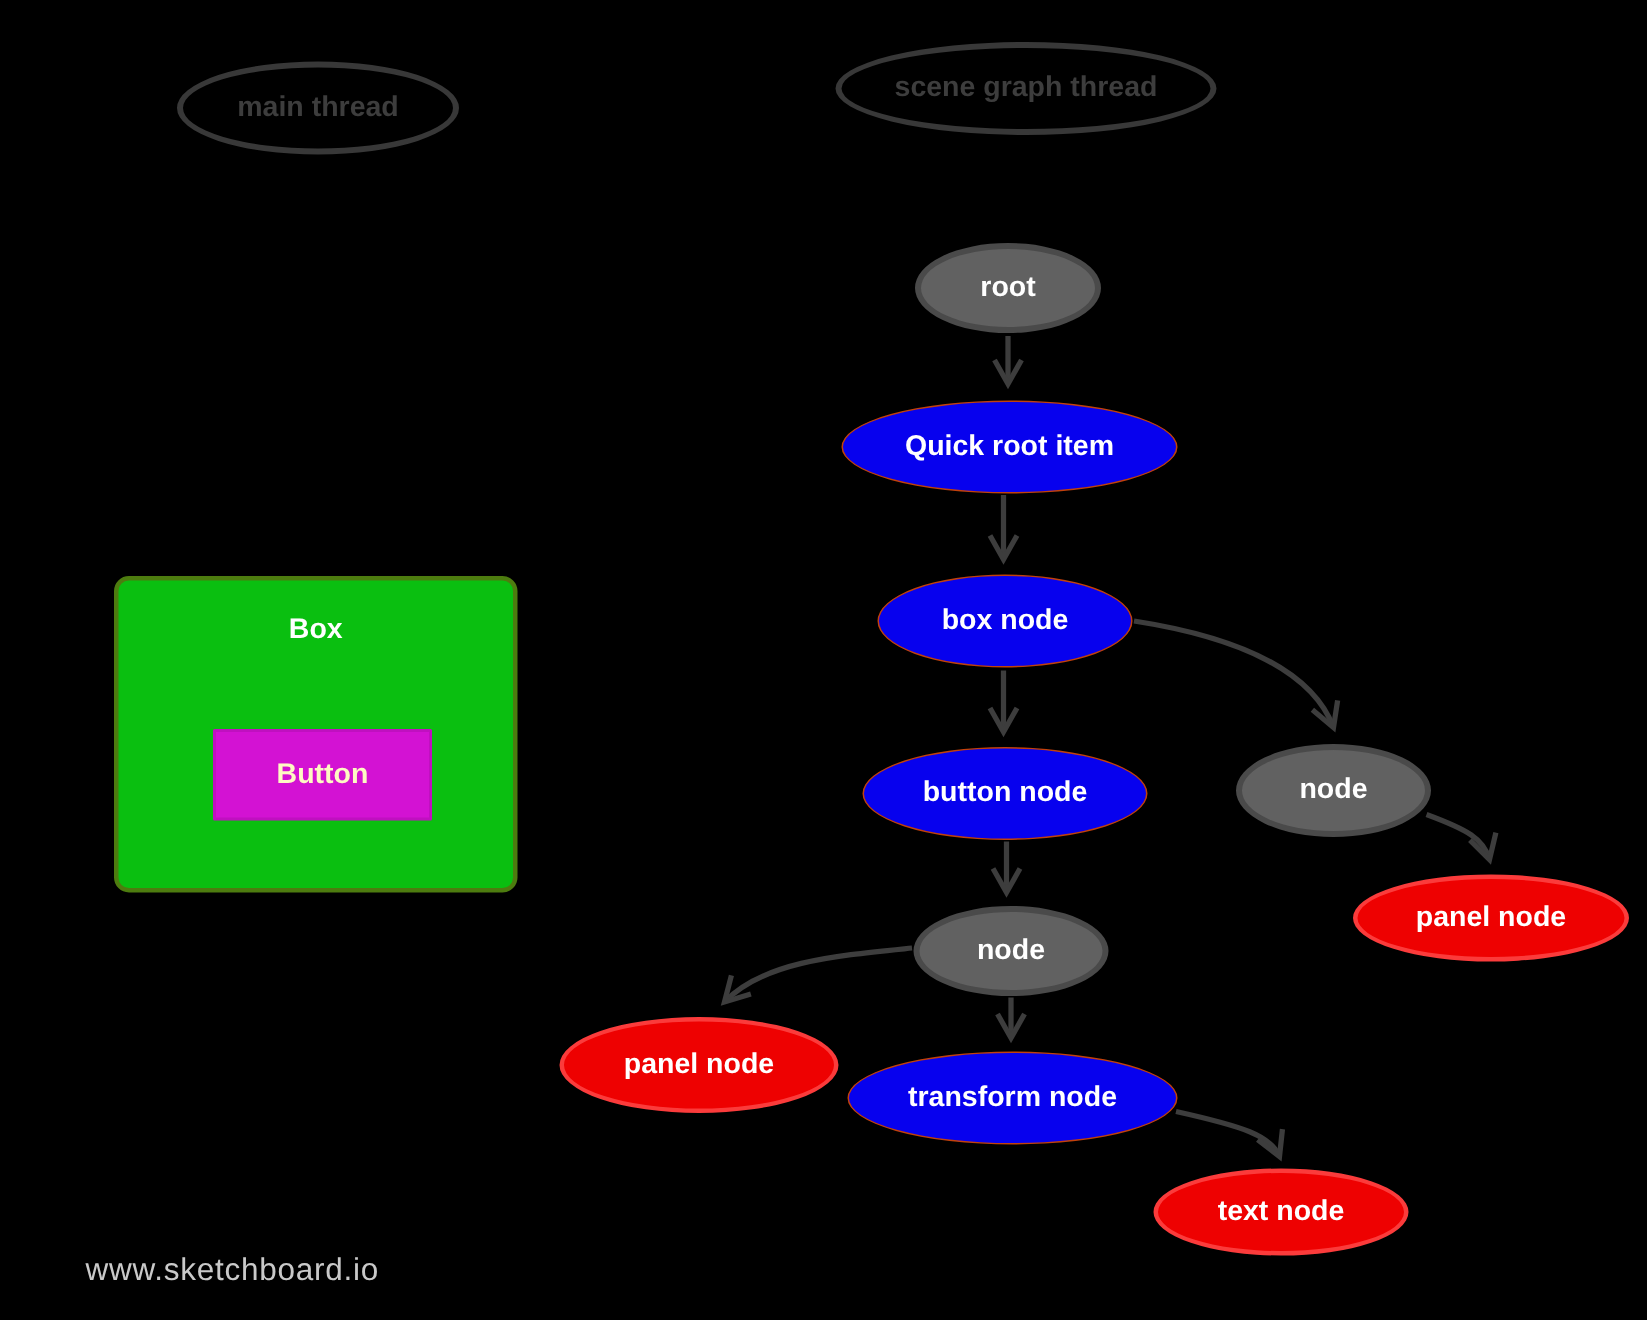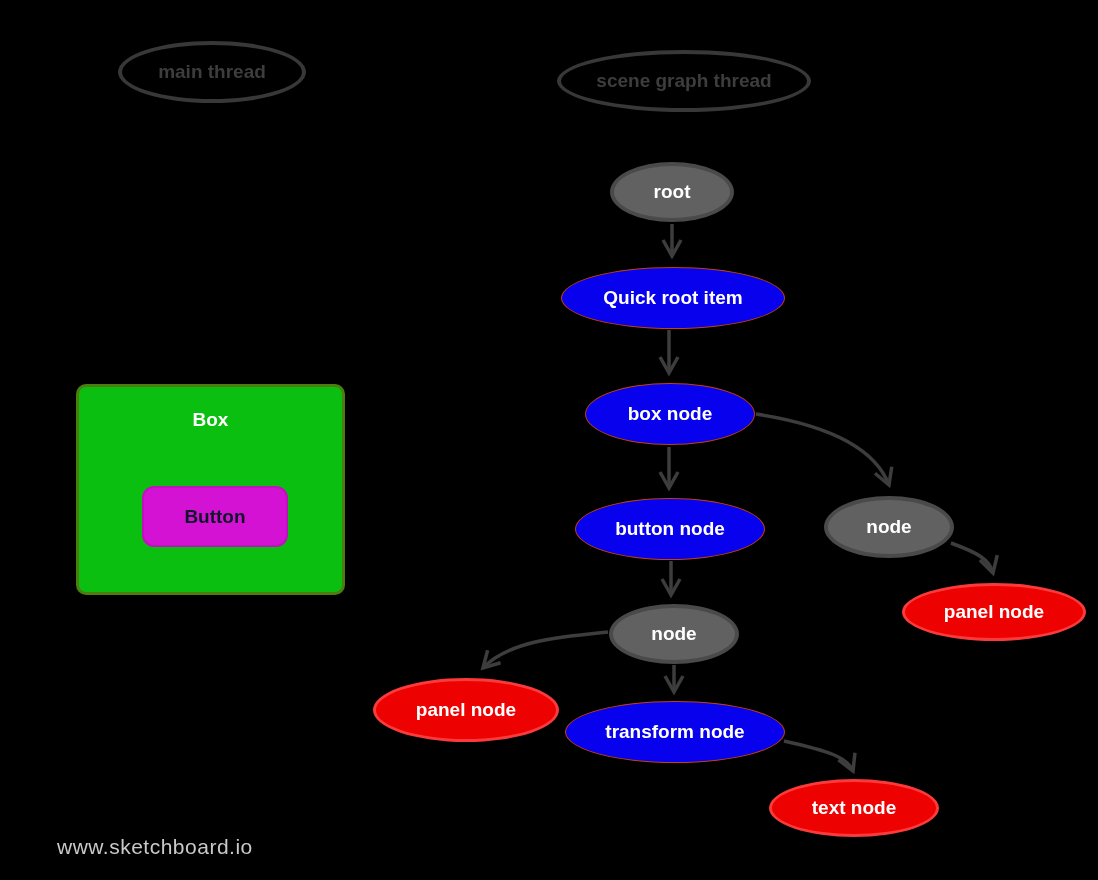--- a/index.html
+++ b/index.html
@@ -41,23 +41,23 @@
   .ui-box-label{
     position:absolute;left:0;right:0;top:22px;
     text-align:center;color:#ffffff;
     font-weight:bold;font-size:19px;
   }
   .ui-button{
     position:absolute;
     box-sizing:border-box;
     background:#d312d3;
     border:2px solid #c010c0;
-    border-radius:12px;
+    border-radius:1px;
     display:flex;align-items:center;justify-content:center;
-    color:#0f172a;font-weight:bold;font-size:19px;
+    color:#fef9c3;font-weight:bold;font-size:19px;
   }
   .watermark{
     position:absolute;left:20px;top:835px;
     color:#c9c9c9;font-size:21px;letter-spacing:0.5px;
   }
 </style>
 </head>
 <body>
 
 <div id="canvas">
@@ -75,21 +75,21 @@
     <path class="edge" d="M914,543 C941,553 952,559 956,573" marker-end="url(#arrow)"></path>
     <path class="edge" d="M634,561 L634,595" marker-end="url(#arrow)"></path>
     <path class="edge" d="M571,632 C521,637 472,641 446,668" marker-end="url(#arrow)"></path>
     <path class="edge" d="M637,665 L637,692" marker-end="url(#arrow)"></path>
     <path class="edge" d="M747,741 C792,751 810,757 816,771" marker-end="url(#arrow)"></path>
   </svg>
 
   <div class="node n-outline" style="left:81px;top:41px;width:188px;height:62px;">
     <span>main thread</span>
   </div>
-  <div class="node n-outline" style="left:520px;top:50px;width:254px;height:62px;align-items:center;">
+  <div class="node n-outline" style="left:520px;top:28px;width:254px;height:62px;align-items:center;">
     <span>scene graph thread</span>
   </div>
 
   <div class="ui-box" style="left:39px;top:384px;width:269px;height:211px;">
     <div class="ui-box-label">Box</div>
     <div class="ui-button" style="left:63px;top:99px;width:146px;height:61px;">
       <span>Button</span>
     </div>
   </div>
 

